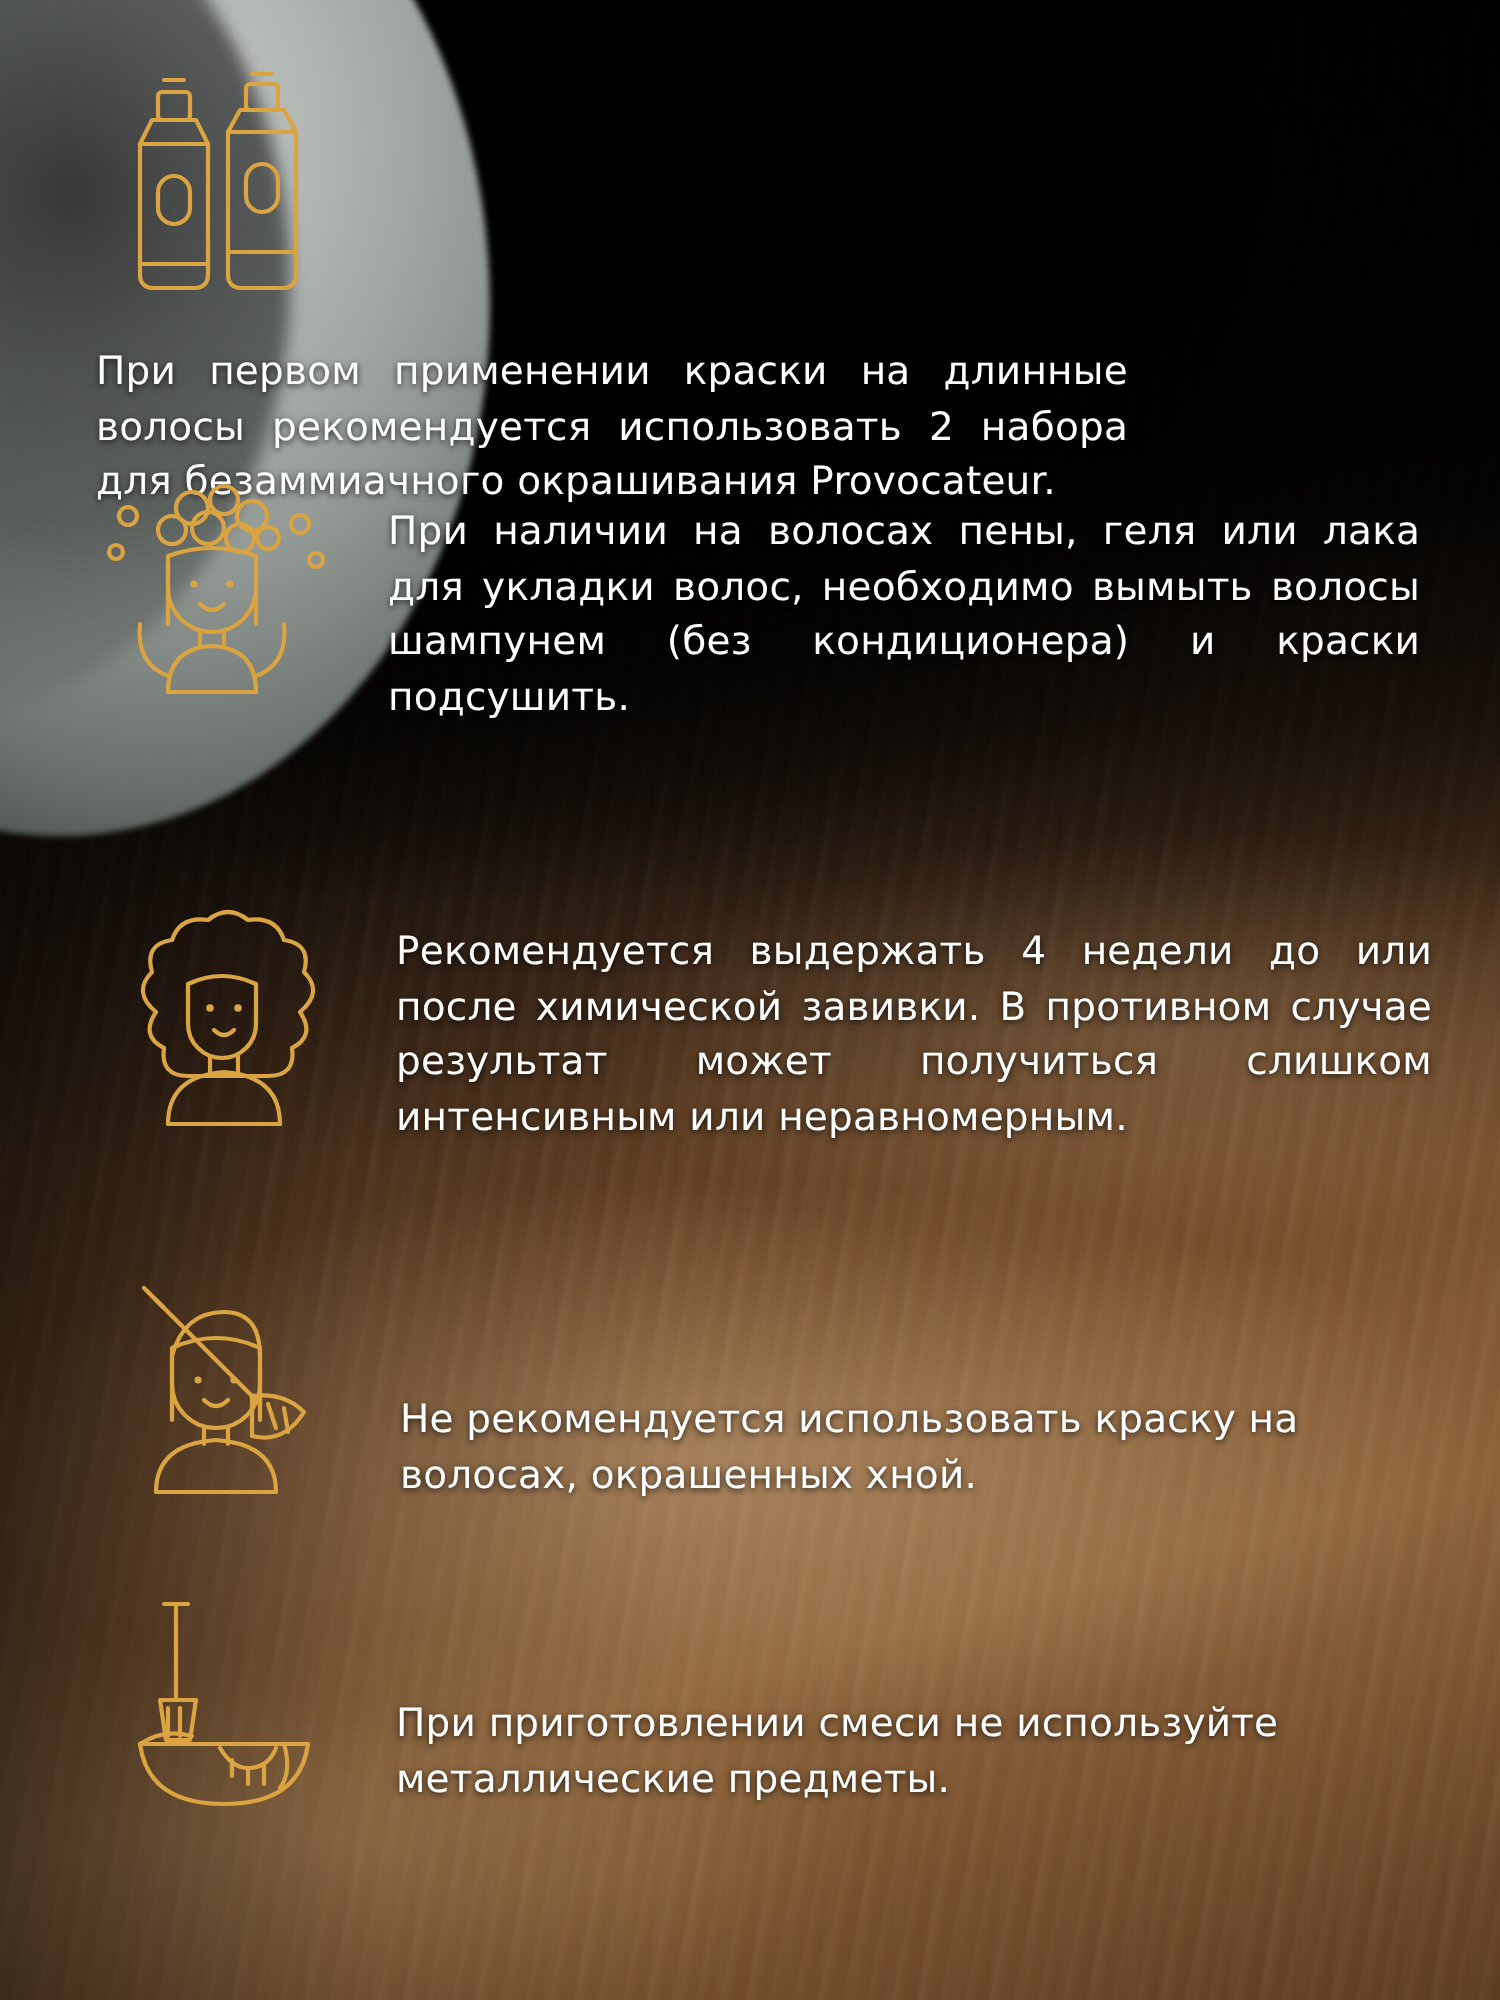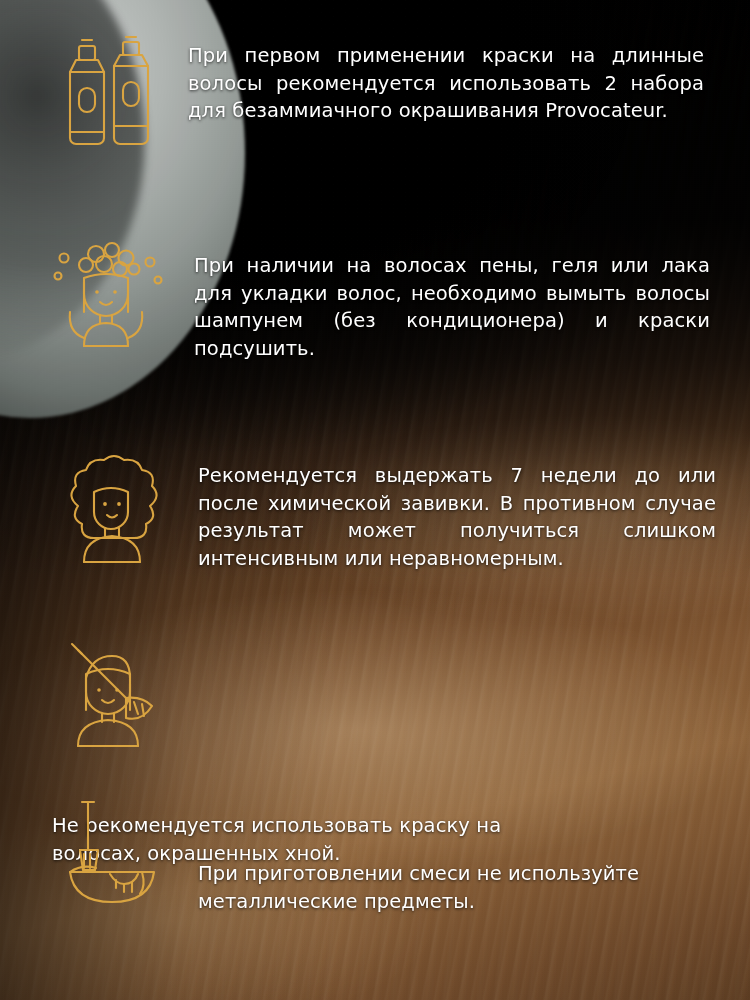--- a/index.html
+++ b/index.html
@@ -125,39 +125,39 @@
     color: #ffffff;
     font-size: 19.5px;
     line-height: 1.42;
     letter-spacing: 0.1px;
     text-align: justify;
     text-justify: inter-word;
     white-space: pre-line;
     text-shadow: 0 1px 3px rgba(0,0,0,0.75);
   }
 
-  .r1 { left: 48px;  top: 36px;  width: 680px; }
+  .r1 { left: 48px;  top: 36px;  width: 680px; flex-direction: column; }
   .r1 .icon-wrap { margin-right: 22px; }
   .r1 .row-text   { width: 516px; margin-top: 6px; }
 
   .r2 { left: 40px;  top: 238px; width: 690px; }
   .r2 .icon-wrap { margin-right: 22px; }
   .r2 .row-text   { width: 516px; margin-top: 14px; }
 
   .r3 { left: 42px;  top: 450px; width: 690px; }
   .r3 .icon-wrap { margin-right: 18px; }
   .r3 .row-text   { width: 518px; margin-top: 12px; }
 
-  .r4 { left: 52px;  top: 640px; width: 690px; flex-direction: column; }
+  .r4 { left: 52px;  top: 640px; width: 690px; }
   .r4 .icon-wrap { margin-right: 24px; }
   .r4 .row-text   { width: 510px; margin-top: 56px; text-align: left; }
 
   .r5 { left: 54px;  top: 800px; width: 690px; }
   .r5 .icon-wrap { margin-right: 24px; }
-  .r5 .row-text   { width: 510px; margin-top: 60px; text-align: left; }
+  .r5 .row-text   { width: 510px; margin-top: 48px; text-align: left; }
 
   svg.icon {
     display: block;
     overflow: visible;
   }
   svg.icon * {
     vector-effect: non-scaling-stroke;
   }
 </style>
 </head>
@@ -258,21 +258,21 @@
           <circle cx="77" cy="54" r="1.9" fill="#d9a441" stroke="none"></circle>
           <path d="M65 65 q5 5 10 0"></path>
 
           <path d="M63 78 v8"></path>
           <path d="M77 78 v8"></path>
 
           <path d="M42 112 q0 -24 28 -26 q28 2 28 26"></path>
           <path d="M42 112 h56"></path>
         </svg>
       </span>
-      <div class="row-text">Рекомендуется выдержать 7 недели до или после химической завивки. В противном случае результат может получиться слишком интенсивным или неравномерным.</div>
+      <div class="row-text">Рекомендуется выдержать 4 недели до или после химической завивки. В противном случае результат может получиться слишком интенсивным или неравномерным.</div>
     </div>
 
     <div class="row r4">
       <span class="icon-wrap">
         <svg class="icon" width="124" height="116" viewBox="0 0 124 116" fill="none" stroke="#d9a441" stroke-width="2.1" stroke-linecap="round" stroke-linejoin="round">
 
           <path d="M26 10 L78 62"></path>
           <path d="M20 4 L30 14"></path>
 
           <path d="M74 58 q16 -2 26 8 q-10 16 -26 12 z"></path>

